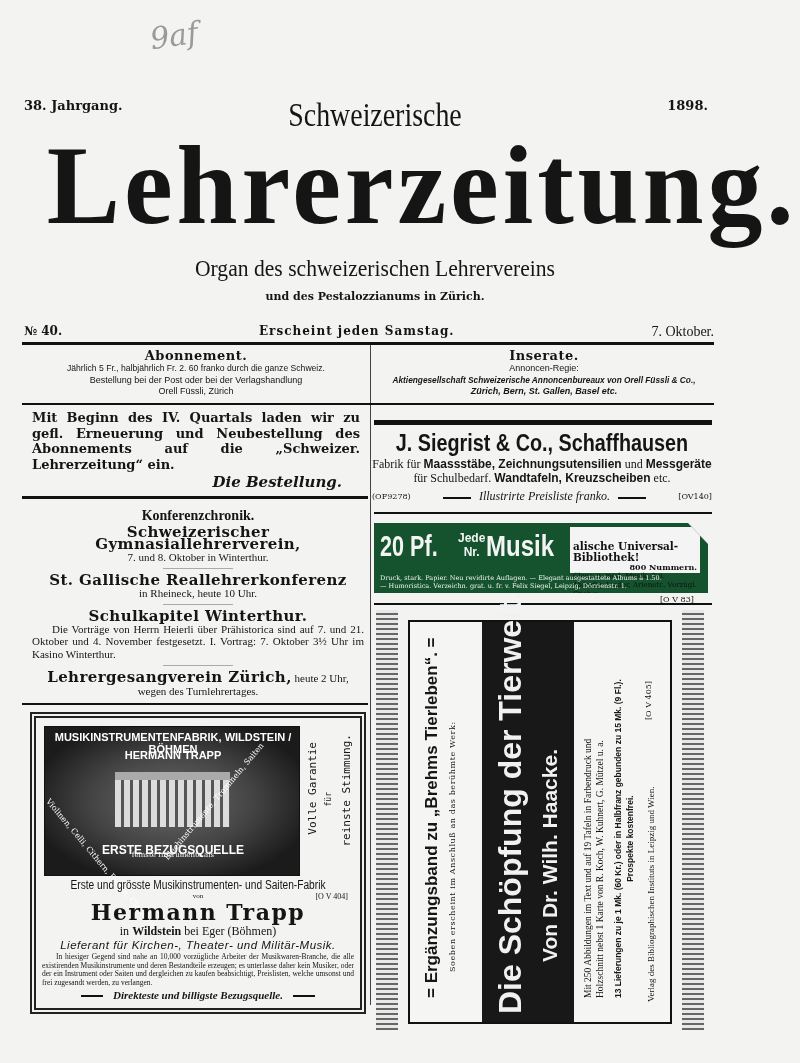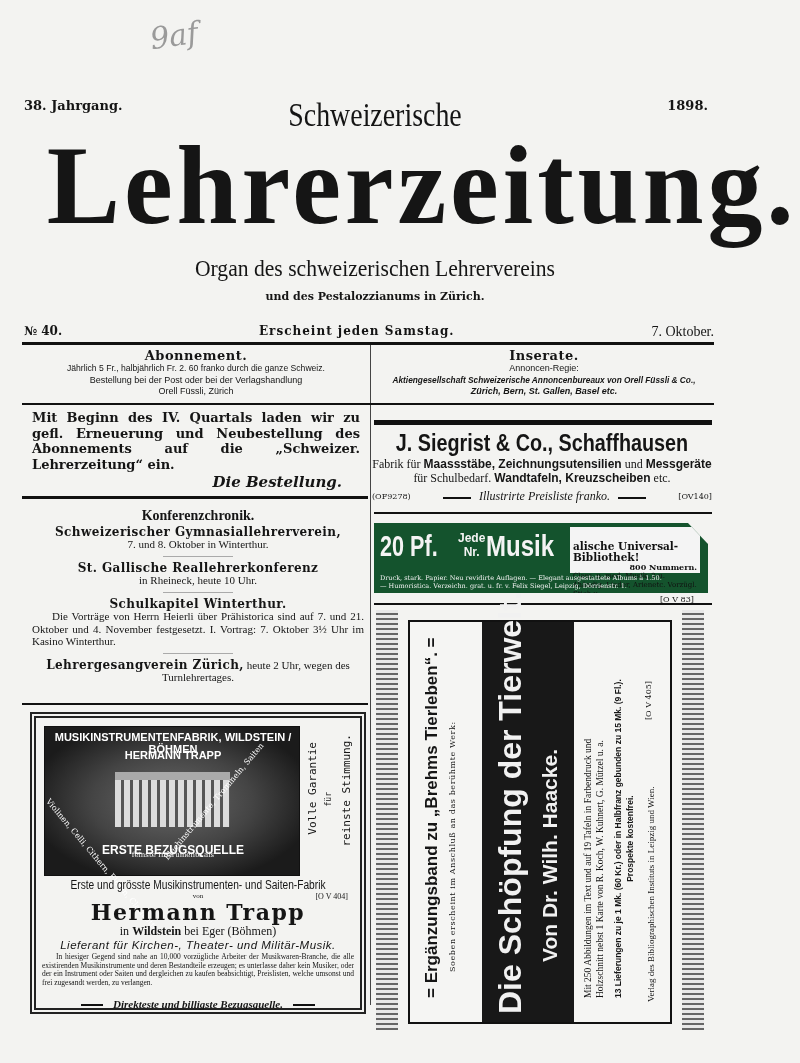--- a/index.html
+++ b/index.html
@@ -32,21 +32,21 @@
   .siegrist { position: absolute; left: 372px; top: 430px; width: 340px; text-align: center; }
   .siegrist .name { font-family: "Liberation Sans", sans-serif; font-weight: bold; font-size: 23px; transform: scaleX(0.86); white-space: nowrap; transform-origin: 170px 0; }
   .siegrist .desc { font-family: "Liberation Serif", serif; font-size: 12px; line-height: 14px; }
   .siegrist .desc b { font-family: "Liberation Sans", sans-serif; }
   .siegrist .foot { display: flex; justify-content: space-between; align-items: center; font-size: 8px; margin-top: 4px; }
   .siegrist .foot i { font-family: "Liberation Serif", serif; font-size: 12px; }
   .siegrist .foot .dash { display: inline-block; width: 28px; height: 2px; background: #111; vertical-align: middle; margin: 0 8px; }
 
   .chronik { position: absolute; left: 32px; top: 510px; width: 332px; text-align: center; font-family: "Liberation Serif", serif; font-size: 11px; line-height: 12.5px; }
   .chronik h2 { font-size: 14px; margin-bottom: 3px; }
-  .chronik .org { font-family: "DejaVu Serif", serif; font-weight: bold; font-size: 12px; letter-spacing: 0.4px; }
+  .chronik .org { font-family: "DejaVu Serif", serif; font-weight: bold; font-size: 15px; letter-spacing: 0.4px; }
   .chronik .sep { width: 70px; height: 1px; background: #aaa; margin: 5px auto; }
   .chronik .para { text-align: justify; text-indent: 20px; }
 
   .musik { position: absolute; left: 374px; top: 523px; width: 334px; height: 70px; background: #14532d; color: #f4f4f4; clip-path: polygon(0 0, 94% 0, 100% 30%, 100% 100%, 0 100%); }
   .musik .big { position: absolute; left: 6px; top: 6px; font-family: "Liberation Sans", sans-serif; font-weight: bold; font-size: 30px; transform: scaleX(0.72); transform-origin: 0 0; white-space: nowrap; }
   .musik .jede { position: absolute; left: 84px; top: 8px; font-family: "Liberation Sans", sans-serif; font-weight: bold; font-size: 12px; line-height: 14px; text-align: center; }
   .musik .word { position: absolute; left: 112px; top: 6px; font-family: "Liberation Sans", sans-serif; font-weight: bold; font-size: 30px; transform: scaleX(0.8); transform-origin: 0 0; }
   .musik .inner { position: absolute; left: 196px; top: 4px; width: 130px; height: 46px; background: #f4f4f4; color: #111; font-size: 8px; line-height: 9px; padding: 14px 3px; }
   .musik .inner .t { font-weight: bold; font-size: 10.5px; line-height: 11px; }
   .musik .bottom { position: absolute; left: 6px; top: 51px; width: 320px; font-size: 6.5px; line-height: 8px; }
@@ -64,21 +64,21 @@
   .trapp .vert { position: absolute; left: 268px; top: 14px; width: 56px; height: 140px; }
   .trapp .vert span { position: absolute; writing-mode: vertical-rl; transform: rotate(180deg); font-family: "DejaVu Sans Mono", monospace; font-size: 11px; }
   .trapp .text { position: absolute; left: 4px; top: 160px; width: 316px; text-align: center; font-family: "Liberation Serif", serif; }
   .trapp .line1 { font-family: "Liberation Sans", sans-serif; font-size: 12px; transform: scaleX(0.85); transform-origin: 158px 0; white-space: nowrap; }
   .trapp .von { font-size: 7px; position: relative; }
   .trapp .von .code { position: absolute; right: 8px; top: 0; font-size: 8px; }
   .trapp .name { font-family: "DejaVu Serif", serif; font-weight: bold; font-size: 22px; letter-spacing: 1.5px; line-height: 24px; }
   .trapp .loc { font-size: 12px; }
   .trapp .lief { font-family: "Liberation Sans", sans-serif; font-style: italic; font-size: 11.5px; letter-spacing: 0.5px; }
   .trapp .body { font-size: 7.5px; line-height: 8.5px; text-align: justify; text-indent: 14px; margin-top: 2px; padding: 0 2px; }
-  .trapp .dir { font-weight: bold; font-style: italic; font-size: 11px; margin-top: 11px; }
+  .trapp .dir { font-weight: bold; font-style: italic; font-size: 11px; margin-top: 2px; }
   .trapp .dir .d { display: inline-block; width: 22px; height: 2px; background: #111; vertical-align: middle; margin: 0 10px; }
 
   .brehm { position: absolute; left: 372px; top: 610px; width: 340px; height: 420px; }
   .brehm .border-l, .brehm .border-r { position: absolute; top: 0; width: 22px; height: 420px; background: repeating-linear-gradient(0deg, #666 0 2px, #e8e8e8 2px 5px); }
   .brehm .border-l { left: 4px; }
   .brehm .border-r { left: 310px; }
   .brehm .frame { position: absolute; left: 36px; top: 10px; width: 264px; height: 404px; border: 2px solid #111; background: #f5f5f3; }
   .brehm .dark { position: absolute; left: 72px; top: 0; width: 92px; height: 400px; background: #181818; }
   .brehm .rot { position: absolute; white-space: nowrap; transform: rotate(-90deg); transform-origin: 0 0; }
   .brehm .r1 { left: 12px; top: 376px; font-family: "Liberation Sans", sans-serif; font-size: 17px; font-weight: bold; }

